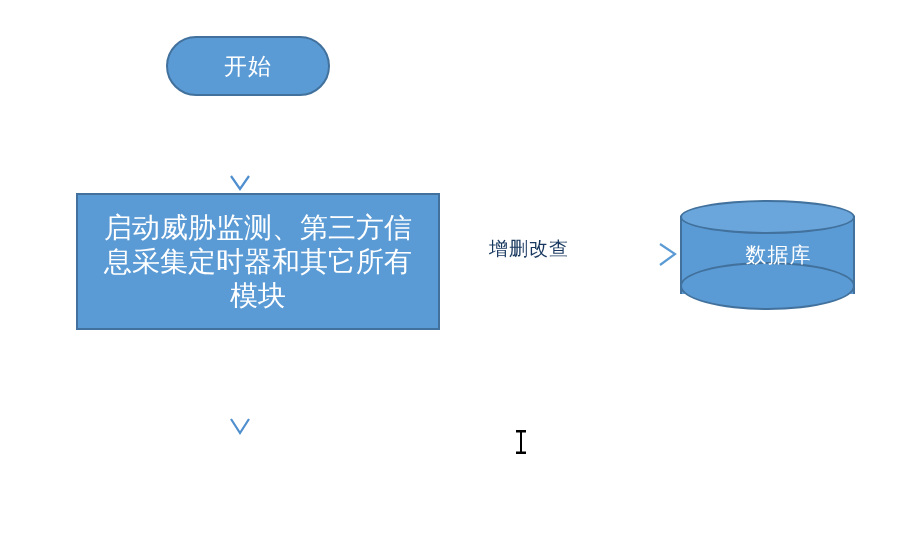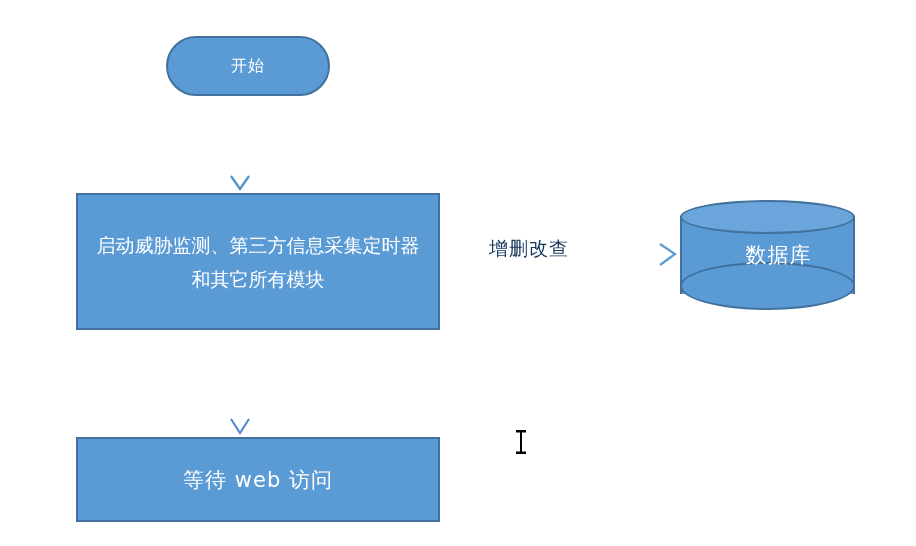--- a/index.html
+++ b/index.html
@@ -32,31 +32,31 @@
     background: #5b9bd5;
     border: 2px solid #41719c;
   }
   
   #start-node {
     left: 166px;
     top: 36px;
     width: 164px;
     height: 60px;
     border-radius: 30px;
-    font-size: 16px;
+    font-size: 23px;
     letter-spacing: 1px;
   }
   
   #process-node {
     left: 76px;
     top: 193px;
     width: 364px;
     height: 137px;
     border-radius: 0;
-    font-size: 19px;
+    font-size: 28px;
     line-height: 34px;
     padding: 0 14px;
   }
   #process-node .label-text {
     display: block;
     max-width: 340px;
   }
   
   #wait-node {
     left: 76px;
@@ -195,23 +195,20 @@
 
   <div id="db-node">
     <div class="cyl-body"></div>
     <div class="cyl-bottom"></div>
     <div class="cyl-top"></div>
     <div class="cyl-label">
       <span>数据库</span>
     </div>
   </div>
 
-  <div class="node" id="wait-node">
-    <span class="label-text">等待 web 访问</span>
-  </div>
 
   <div class="edge-label" id="crud-label">增删改查</div>
 
   <svg id="text-cursor" viewBox="0 0 12 24" xmlns="http://www.w3.org/2000/svg">
     <rect x="5" y="0" width="2" height="24" fill="#000000"></rect>
     <rect x="1" y="0" width="10" height="2.5" fill="#000000"></rect>
     <rect x="1" y="21.5" width="10" height="2.5" fill="#000000"></rect>
   </svg>
 
 </div>

